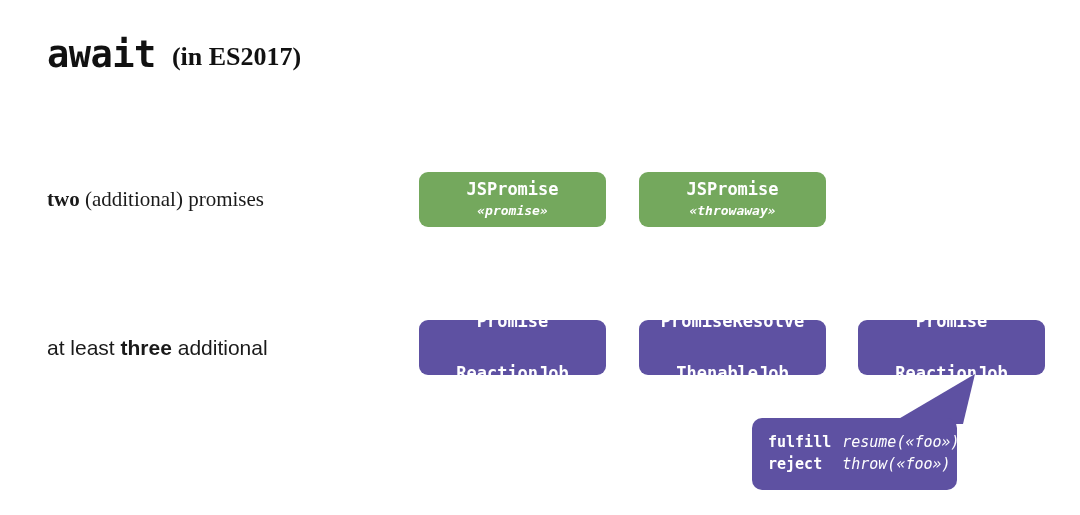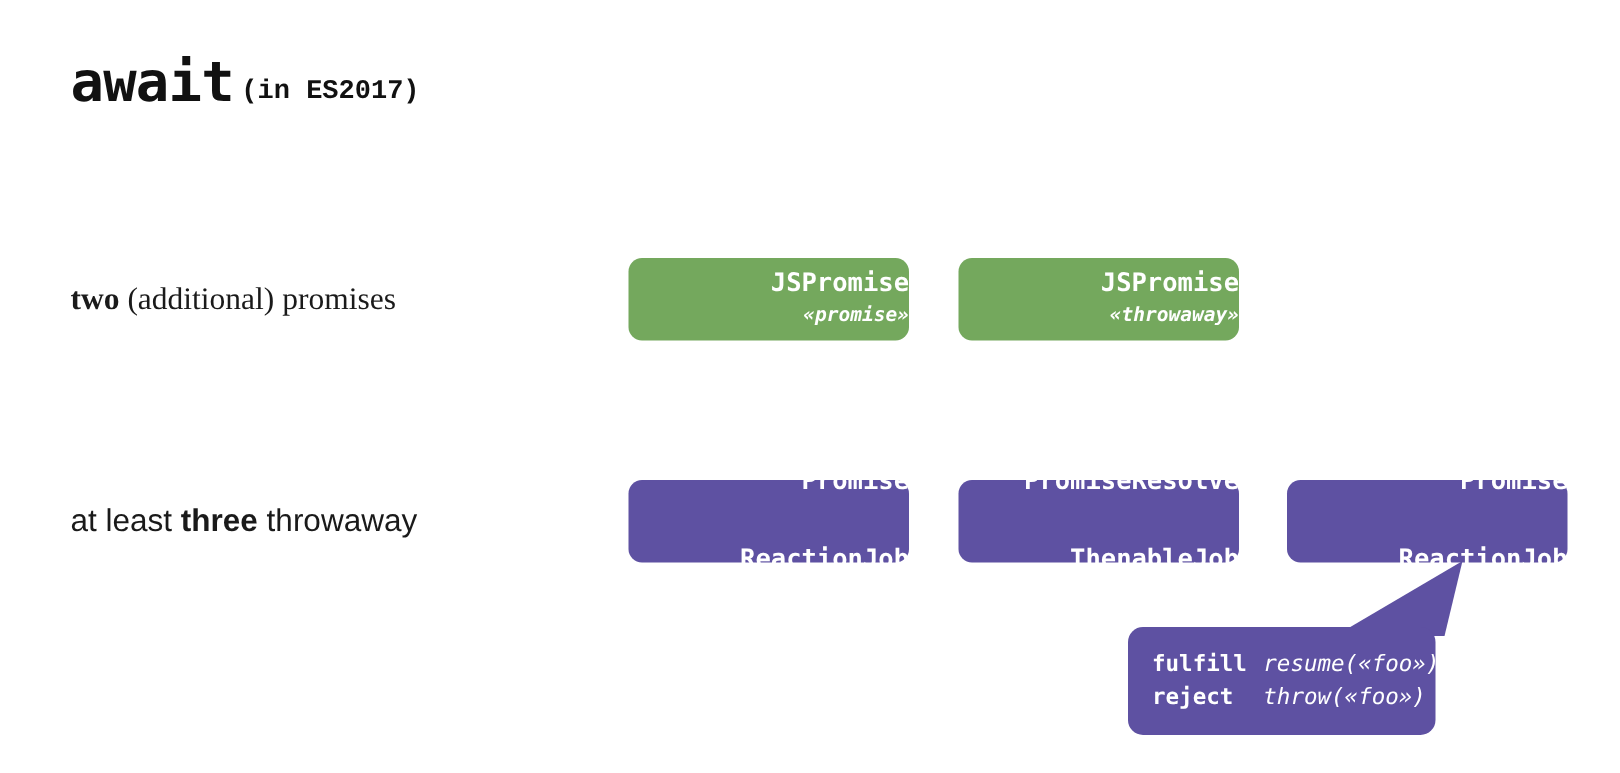--- a/index.html
+++ b/index.html
@@ -30,25 +30,25 @@
     line-height: 1;
   }
   .title-mono {
     font-family: "DejaVu Sans Mono", monospace;
     font-weight: bold;
     font-size: 37px;
     letter-spacing: -0.5px;
     color: #111111;
   }
   .title-rest {
-    font-family: Liberation Mono, monospace;
-    font-weight: bold;
-    font-size: 18px;
+    font-family: Liberation Serif, serif;
+    font-weight: bold;
+    font-size: 26px;
     color: #111111;
-    margin-left: 5px;
+    margin-left: 16px;
     position: relative;
     top: -2px;
   }
 
   
   .row-label {
     position: absolute;
     font-family: "Liberation Sans", sans-serif;
     font-size: 21px;
     color: #1a1a1a;
@@ -59,21 +59,21 @@
   .row-label-promises { left: 47px; top: 189px; font-family: Liberation Serif, serif; }
   .row-label-microticks { left: 47px; top: 337px; }
 
   
   .node {
     position: absolute;
     box-sizing: border-box;
     border-radius: 9px;
     display: flex;
     flex-direction: column;
-    align-items: flex-end;
+    align-items: center;
     justify-content: center;
     text-align: center;
     font-family: "DejaVu Sans Mono", monospace;
     color: #ffffff;
   }
 
   .node-green {
     background: #74a85d;
     width: 187px;
     height: 55px;
@@ -172,21 +172,21 @@
     <div class="node-title">JSPromise</div>
     <div class="node-sub">«promise»</div>
   </div>
 
   <div class="node node-green col2">
     <div class="node-title">JSPromise</div>
     <div class="node-sub">«throwaway»</div>
   </div>
 
   <div class="row-label row-label-microticks">
-    <span>at least </span><span class="b">three</span><span> throwaway</span>
+    <span>at least </span><span class="b">three</span><span> additional</span>
   </div>
 
   <div class="node node-purple col1">
     <div class="node-line">Promise</div>
     <div class="node-line">ReactionJob</div>
   </div>
 
   <div class="node node-purple col2">
     <div class="node-line">PromiseResolve</div>
     <div class="node-line">ThenableJob</div>

